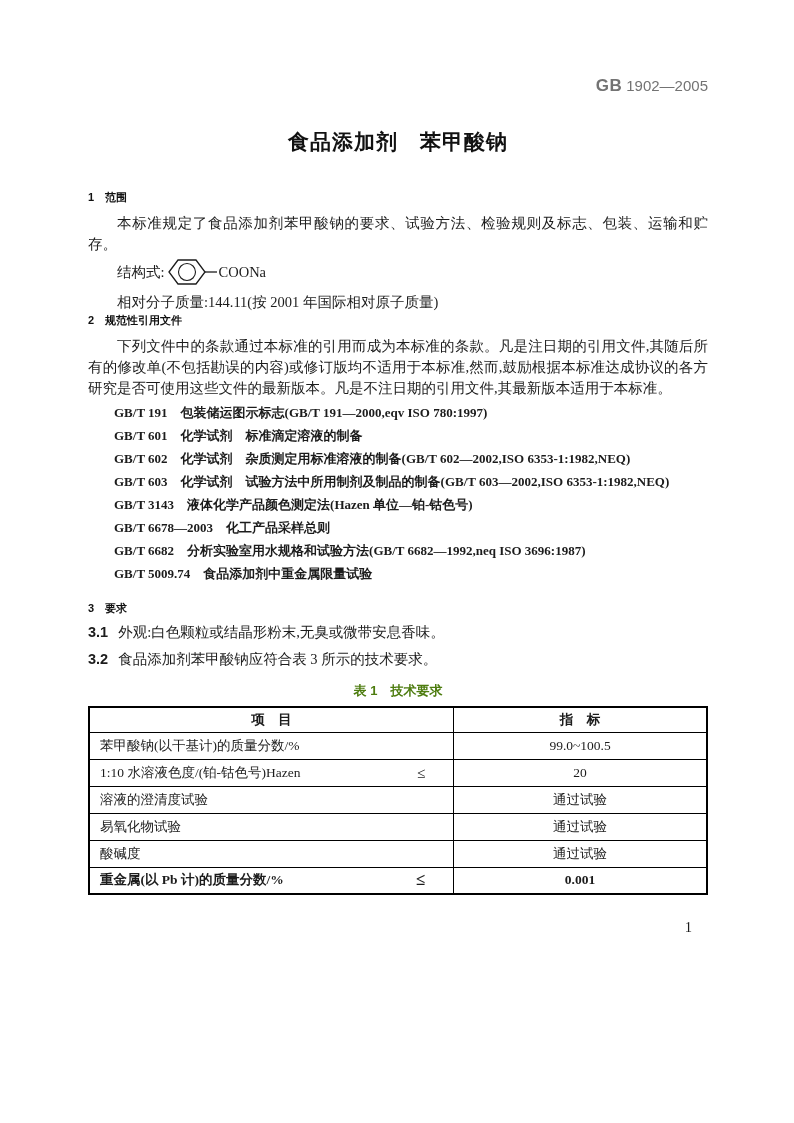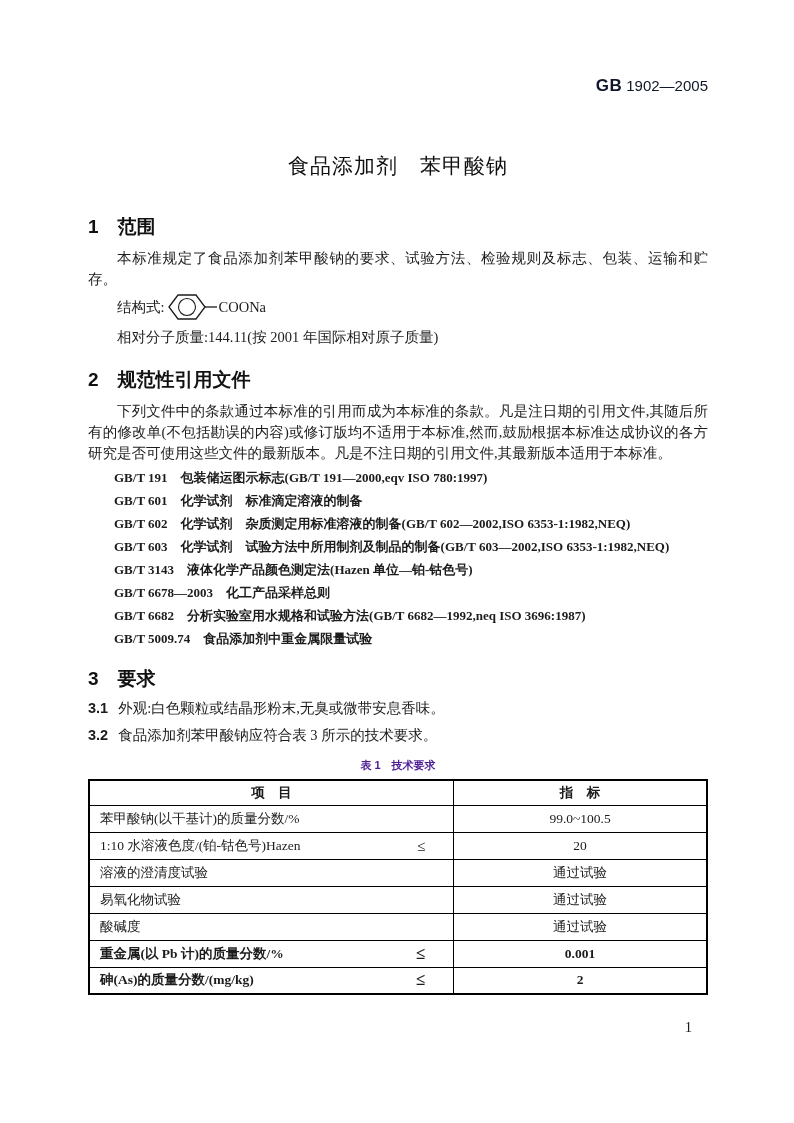--- a/index.html
+++ b/index.html
@@ -10,41 +10,41 @@
     margin:0 auto;
     background:#ffffff;
     color:#1c1c1c;
     font-family:"Liberation Serif","DejaVu Serif",serif;
     padding:76px 86px 30px 88px;
     overflow:hidden;
   }
   .gb-header {
     text-align:right;
     font-family:"Liberation Sans","DejaVu Sans",sans-serif;
-    color:#0f172a;
+    color:#737373;
   }
   .gb-header .gb-prefix { font-weight:bold; font-size:17px; letter-spacing:.5px; }
   .gb-header .gb-num { font-size:15px; margin-left:4px; }
   .doc-title {
-    margin-top:56px;
+    margin-top:32px;
     text-align:center;
     font-family:"Liberation Sans","DejaVu Sans",sans-serif;
-    font-weight:normal;
+    font-weight:bold;
     font-size:21px;
     letter-spacing:1px;
     color:#111;
   }
   .sec-heading {
     margin-top:34px;
     font-family:"Liberation Sans","DejaVu Sans",sans-serif;
     font-weight:bold;
-    font-size:19px;
+    font-size:11px;
     color:#111;
   }
-  .sec-heading.h2 { margin-top:19px; }
+  .sec-heading.h2 { margin-top:0; }
   .sec-heading.h3 { margin-top:16px; }
   .para {
     margin-top:8px;
     font-size:14.5px;
     line-height:21px;
     text-indent:2em;
     text-align:justify;
   }
   .para.tight { margin-top:0; }
   .formula-line {
@@ -75,22 +75,22 @@
   .clause .clause-num {
     font-family:"Liberation Sans","DejaVu Sans",sans-serif;
     font-weight:bold;
     margin-right:10px;
   }
   .table-caption {
     margin-top:12px;
     text-align:center;
     font-family:"Liberation Sans","DejaVu Sans",sans-serif;
     font-weight:bold;
-    font-size:11px;
-    color:#4c1d95;
+    font-size:13px;
+    color:#4d7c0f;
   }
   table.tech {
     margin-top:6px;
     width:100%;
     border-collapse:collapse;
     border:2px solid #000;
     font-size:13.5px;
   }
   table.tech th, table.tech td { border:1px solid #000; }
   table.tech th {
@@ -208,22 +208,18 @@
         <td class="cell-value">通过试验</td>
       </tr>
       <tr>
         <td class="cell-item"><span>酸碱度</span><span class="leq"></span></td>
         <td class="cell-value">通过试验</td>
       </tr>
       <tr class="bold-row">
         <td class="cell-item"><span>重金属(以 Pb 计)的质量分数/%</span><span class="leq">≤</span></td>
         <td class="cell-value">0.001</td>
       </tr>
-      <tr class="bold-row">
-        <td class="cell-item"><span>砷(As)的质量分数/(mg/kg)</span><span class="leq">≤</span></td>
-        <td class="cell-value">2</td>
-      </tr>
     </tbody>
   </table>
 
   <div class="page-number">1</div>
 
 </div>
 
 </body></html>

